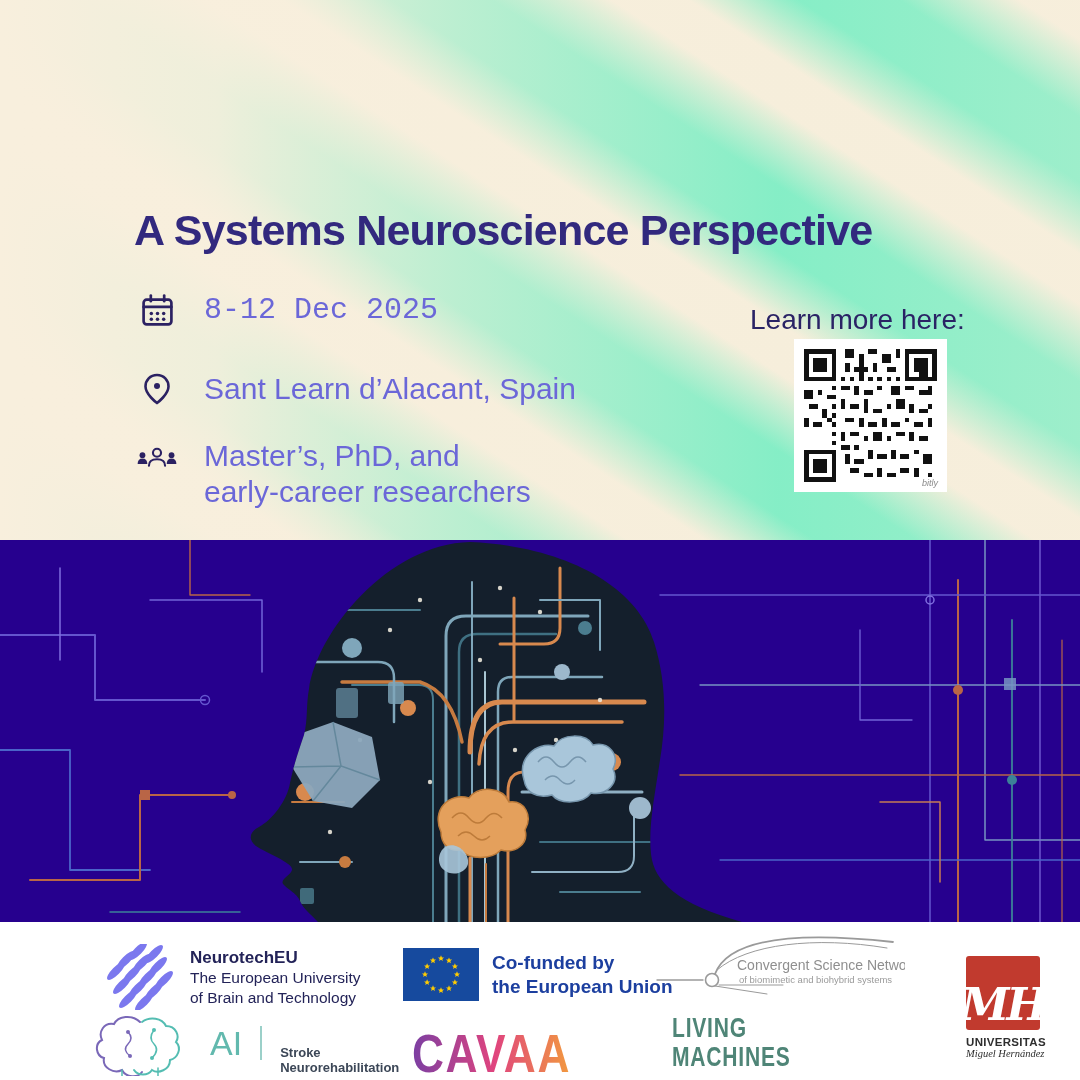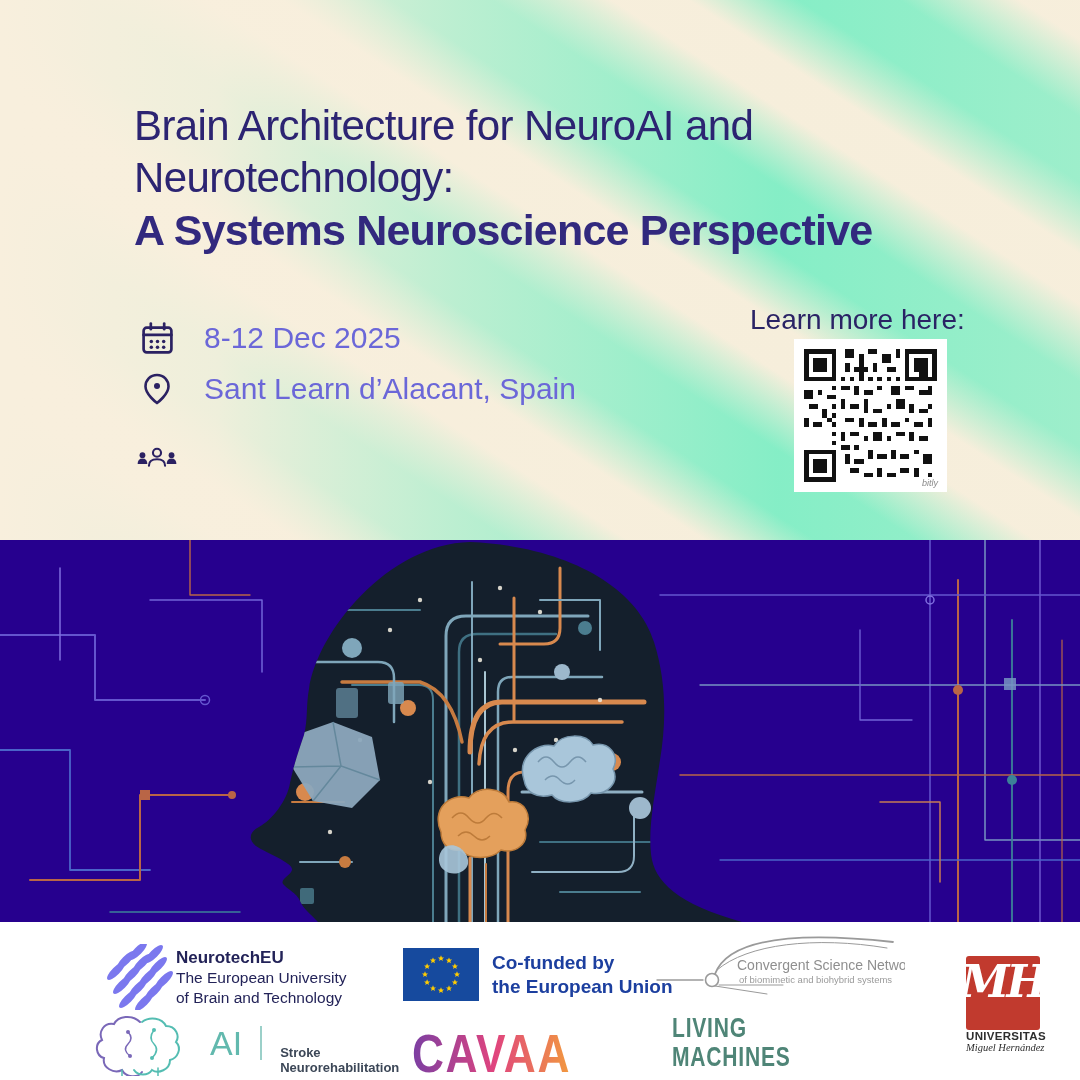--- a/index.html
+++ b/index.html
@@ -12,46 +12,46 @@
       linear-gradient(90deg,#f8efdd 0%,rgba(248,239,221,.92) 20%,rgba(248,239,221,.5) 42%,rgba(248,239,221,.05) 72%,rgba(248,239,221,.25) 100%),
       repeating-linear-gradient(33deg,#7feec5 0 55px,#f6eedb 120px 162px,#7feec5 222px);}
   .eyebrow{position:absolute;left:136px;top:61px;font-size:29px;color:#6c67d9;letter-spacing:-.2px;}
   .title-reg{position:absolute;left:134px;top:100px;font-size:42px;line-height:52px;
     color:#2c2472;letter-spacing:-.6px;font-weight:400;}
   .title-strong{position:absolute;left:134px;top:206px;font-size:43px;color:#32297e;
     font-weight:700;letter-spacing:-.8px;}
   .detail-row{position:absolute;left:136px;display:flex;gap:26px;align-items:flex-start;
     color:#6b67d8;font-size:30px;line-height:36px;}
   .detail-row .ic{width:42px;flex:0 0 42px;display:flex;justify-content:center;padding-top:1px;}
-  .d1{top:320px;} .d2{top:371px;} .d3{top:438px;}
+  .d1{top:292px;font-family:Liberation Mono, monospace;} .d2{top:371px;} .d3{top:438px;}
   .d3 .txt{width:330px;}
   .learn-label{position:absolute;left:750px;top:304px;font-size:28px;color:#2a2365;}
   .qr-box{position:absolute;left:750px;top:339px;width:153px;height:153px;background:#ffffff;margin-left:44px;}
   .qr-box svg{position:absolute;left:10px;top:10px;}
   .qr-mark{position:absolute;right:9px;bottom:4px;font-size:9px;color:#8a8a8a;font-style:italic;}
 
   
   .art{position:absolute;left:0;top:540px;width:1080px;height:382px;background:#26008e;}
 
   
   .logos{position:absolute;left:0;top:922px;width:1080px;height:158px;background:#ffffff;}
   .lg{position:absolute;display:flex;align-items:center;}
-  .nteu{left:104px;top:22px;}
+  .nteu{left:104px;top:22px;gap:14px;}
   .nteu-txt{color:#232358;}
   .nteu-name{font-size:17px;font-weight:700;line-height:21px;}
   .nteu-line{font-size:15.5px;line-height:20px;}
   .eu{left:383px;top:26px;gap:13px;padding-left:20px;}
   .eu-txt{color:#1c3f9f;font-size:19px;font-weight:700;line-height:24px;}
   .csn{left:655px;top:8px;}
   .umh{left:966px;top:34px;display:block;}
   .umh-square{width:74px;height:74px;background:#c13a2e;border-radius:3px;
-    display:flex;align-items:flex-start;justify-content:center;}
+    display:flex;align-items:flex-end;justify-content:center;}
   .umh-square span{font-family:"DejaVu Serif",serif;font-style:italic;font-weight:700;
     font-size:44px;color:#ffffff;letter-spacing:-3px;}
-  .umh-name{width:80px;text-align:center;font-size:11.5px;font-weight:700;
+  .umh-name{margin-top:6px;width:80px;text-align:center;font-size:11.5px;font-weight:700;
     color:#2e2e2e;letter-spacing:.3px;}
   .umh-sub{width:74px;text-align:center;font-family:"Liberation Serif",serif;font-style:italic;
     font-size:10.5px;color:#2e2e2e;white-space:nowrap;}
   .strokeai{left:92px;top:88px;gap:18px;}
   .strokeai-ai{font-size:34px;color:#62b9ae;font-weight:400;}
   .strokeai-bar{width:2px;height:34px;background:#9bd0c9;}
   .strokeai-txt{font-size:13px;color:#3c4757;line-height:15px;font-weight:700;margin-top:33px;}
   .cavaa{left:412px;top:100px;}
   .cavaa span{display:inline-block;font-size:54px;font-weight:700;letter-spacing:2px;
     transform:scaleX(.82);transform-origin:left center;
@@ -60,24 +60,20 @@
   .living{left:660px;top:92px;display:block;color:#4f8577;font-weight:700;margin-left:12px;}
   .living div{font-size:27px;line-height:29px;letter-spacing:1px;transform:scaleX(.78);
     transform-origin:left center;}
 </style>
 </head>
 <body>
 
 <div class="poster">
 
   <div class="hero">
-    <div class="title-reg">
-      <div>Brain Architecture for NeuroAI and</div>
-      <div>Neurotechnology:</div>
-    </div>
     <div class="title-strong">A Systems Neuroscience Perspective</div>
 
     <div class="detail-row d1">
       <span class="ic">
         <svg width="35" height="35" viewBox="0 0 34 34" fill="none" stroke="#2b2162" stroke-width="2.6" stroke-linecap="round">
           <rect x="3.5" y="6.5" width="27" height="24" rx="3"></rect>
           <line x1="3.5" y1="13.5" x2="30.5" y2="13.5"></line>
           <line x1="10.5" y1="2.5" x2="10.5" y2="8"></line>
           <line x1="23.5" y1="2.5" x2="23.5" y2="8"></line>
           <g fill="#2b2162" stroke="none">
@@ -111,20 +107,21 @@
             <path d="M16 29Q16 21 26 21Q36 21 36 29"></path>
           </g>
           <g fill="#2b2162">
             <circle cx="8" cy="16" r="3.6"></circle>
               <path d="M2 27Q2 20 8 20Q14 20 14 27Z"></path>
             <circle cx="44" cy="16" r="3.6"></circle>
               <path d="M38 27Q38 20 44 20Q50 20 50 27Z"></path>
           </g>
         </svg>
       </span>
+      <span class="txt">Master’s, PhD, and early-career researchers</span>
     </div>
 
     <div class="learn-label">Learn more here:</div>
     <div class="qr-box">
       <svg width="133" height="133" viewBox="0 0 29 29" shape-rendering="crispEdges">
         <path fill="#111" d="M0 0h7v7H0z M22 0h7v7h-7z M0 22h7v7H0z"></path>
         <path fill="#fff" d="M1 1h5v5H1z M23 1h5v5h-5z M1 23h5v5H1z"></path>
         <path fill="#111" d="M2 2h3v3H2z M24 2h3v3h-3z M2 24h3v3H2z"></path>
         <path fill="#111" d="M8 6h1v1H8z M10 6h1v1h-1z M12 6h1v1h-1z M14 6h1v1h-1z M16 6h1v1h-1z M18 6h1v1h-1z M20 6h1v1h-1z M6 8h1v1H6z M6 10h1v1H6z M6 12h1v1H6z M6 14h1v1H6z M6 16h1v1H6z M6 18h1v1H6z M6 20h1v1H6z"></path>
         <path fill="#111" d="M9 0h2v2H9z M12 1h1v3h-1z M14 0h2v1h-2z M17 1h2v2h-2z M20 0h1v2h-1z M9 3h1v2H9z M11 4h3v1h-3z M15 3h1v2h-1z M18 4h2v1h-2z M12 5h1v1h-1z M22 4h1v2h-1z M25 5h2v1h-2z M8 8h2v1H8z M11 8h1v2h-1z M13 9h2v1h-2z M16 8h1v1h-1z M19 8h2v2h-2z M22 8h2v1h-2z M25 9h2v1h-2z M27 8h1v2h-1z M0 9h2v2H0z M3 9h1v1H3z M5 10h1v1H5z M1 12h2v1H1z M4 13h1v2H4z M0 15h1v2H0z M2 16h2v1H2z M5 15h1v1H5z M8 11h1v2H8z M10 12h2v1h-2z M13 11h1v3h-1z M15 13h2v1h-2z M18 12h1v1h-1z M20 11h2v2h-2z M23 12h1v2h-1z M25 13h2v1h-2z M27 12h1v1h-1z M9 15h2v1H9z M12 15h1v2h-1z M14 16h2v1h-2z M17 15h1v2h-1z M19 16h2v1h-2z M22 15h1v1h-1z M24 16h2v1h-2z M27 15h1v2h-1z M8 18h1v2H8z M10 18h2v1h-2z M13 19h1v1h-1z M15 18h2v2h-2z M18 19h1v1h-1z M20 18h2v1h-2z M23 18h1v2h-1z M25 19h2v1h-2z M8 21h2v1H8z M11 21h1v1h-1z M9 23h1v2H9z M11 24h2v1h-2z M14 22h1v2h-1z M16 23h2v1h-2z M19 22h1v2h-1z M21 23h2v1h-2z M24 22h1v1h-1z M26 23h2v2h-2z M10 26h2v1h-2z M13 27h2v1h-2z M16 26h1v2h-1z M18 27h2v1h-2z M21 26h2v1h-2z M24 26h1v2h-1z M27 27h1v1h-1z"></path>

